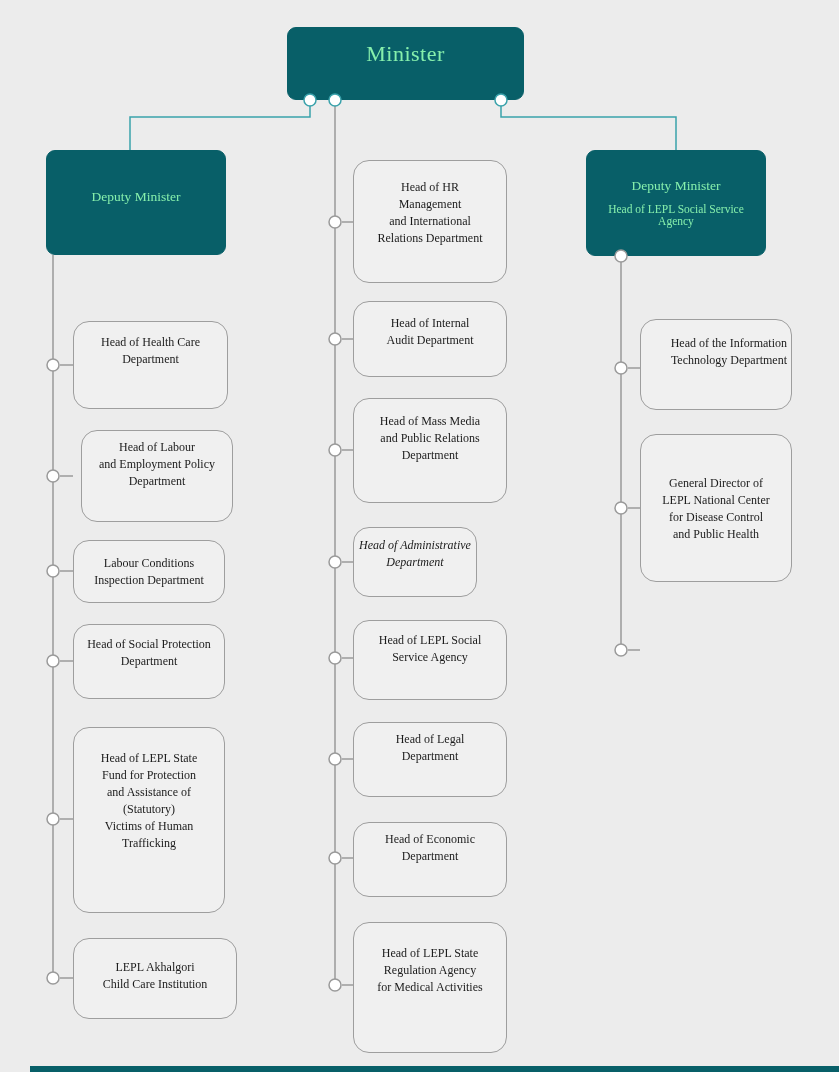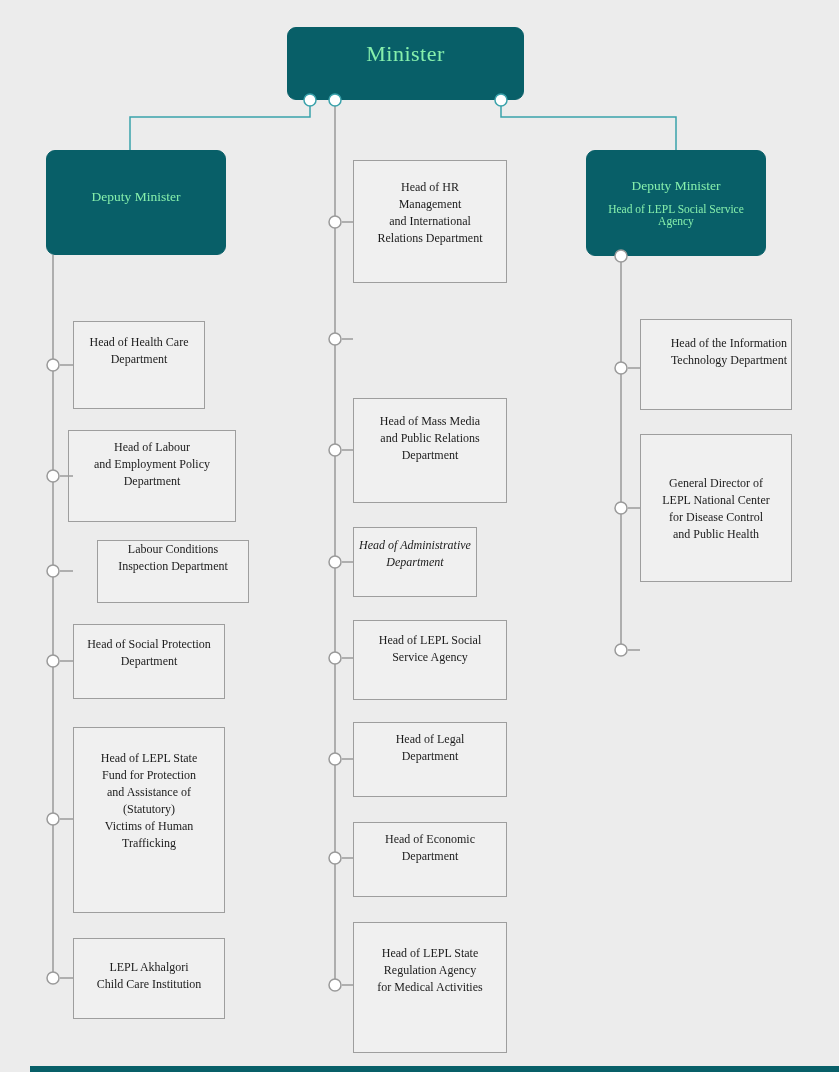--- a/index.html
+++ b/index.html
@@ -8,21 +8,21 @@
     position: relative;
     width: 839px;
     height: 1072px;
     background: #ececec;
     overflow: hidden;
   }
   .node {
     position: absolute;
     box-sizing: border-box;
     text-align: center;
-    border-radius: 0;
+    border-radius: 16px;
   }
   .node.gray {
     background: #f0f0f0;
     border: 1px solid #9e9e9e;
     color: #1b1b1b;
     font-size: 12px;
     line-height: 17px;
   }
   .node.teal {
     background: #085f68;
@@ -115,56 +115,60 @@
 
   <div class="node teal" style="left:46px;top:150px;width:180px;height:105px;padding-top:38px;">
     <span class="node-text deputy-label">Deputy Minister</span>
   </div>
 
   <div class="node teal" style="left:586px;top:150px;width:180px;height:106px;padding-top:27px;">
     <span class="node-text deputy-label">Deputy Minister</span>
     <span class="node-text deputy-sublabel">Head of LEPL Social Service Agency</span>
   </div>
 
-  <div class="node gray" style="left:73px;top:321px;width:132px;height:88px;padding-top:12px;text-align:center;">
+  <div class="node gray" style="left:73px;top:321px;width:155px;height:88px;padding-top:12px;text-align:center;">
     <span class="node-text">Head of Health Care
 Department</span>
   </div>
-  <div class="node gray" style="left:68px;top:430px;width:168px;height:92px;padding-top:8px;">
+  <div class="node gray" style="left:81px;top:430px;width:152px;height:92px;padding-top:8px;">
     <span class="node-text">Head of Labour
 and Employment Policy
 Department</span>
   </div>
-  <div class="node gray" style="left:73px;top:540px;width:152px;height:63px;margin-left:24px;">
+  <div class="node gray" style="left:73px;top:540px;width:152px;height:63px;padding-top:14px;">
     <span class="node-text">Labour Conditions
 Inspection Department</span>
   </div>
   <div class="node gray" style="left:73px;top:624px;width:152px;height:75px;padding-top:11px;">
     <span class="node-text">Head of Social Protection
 Department</span>
   </div>
   <div class="node gray" style="left:73px;top:727px;width:152px;height:186px;padding-top:22px;">
     <span class="node-text">Head of LEPL State
 Fund for Protection
 and Assistance of
 (Statutory)
 Victims of Human
 Trafficking</span>
   </div>
-  <div class="node gray" style="left:73px;top:938px;width:152px;height:81px;padding-top:20px;">
+  <div class="node gray" style="left:73px;top:938px;width:164px;height:81px;padding-top:20px;">
     <span class="node-text">LEPL Akhalgori
 Child Care Institution</span>
   </div>
 
   <div class="node gray" style="left:353px;top:160px;width:154px;height:123px;padding-top:18px;">
     <span class="node-text">Head of HR
 Management
 and International
 Relations Department</span>
   </div>
+  <div class="node gray" style="left:353px;top:301px;width:154px;height:76px;padding-top:13px;">
+    <span class="node-text">Head of Internal
+Audit Department</span>
+  </div>
   <div class="node gray" style="left:353px;top:398px;width:154px;height:105px;padding-top:14px;">
     <span class="node-text">Head of Mass Media
 and Public Relations
 Department</span>
   </div>
   <div class="node gray" style="left:353px;top:527px;width:124px;height:70px;padding-top:9px;font-style:italic;">
     <span class="node-text">Head of Administrative
 Department</span>
   </div>
   <div class="node gray" style="left:353px;top:620px;width:154px;height:80px;padding-top:11px;">

